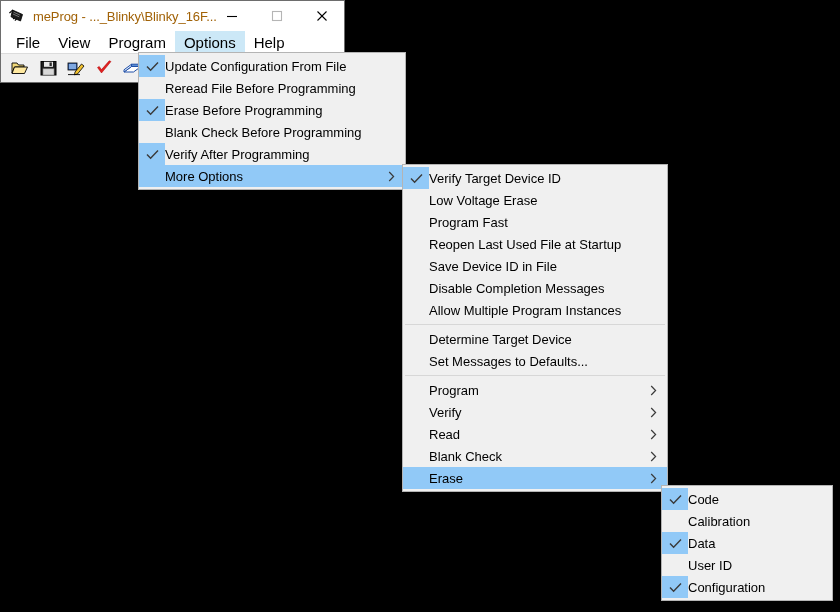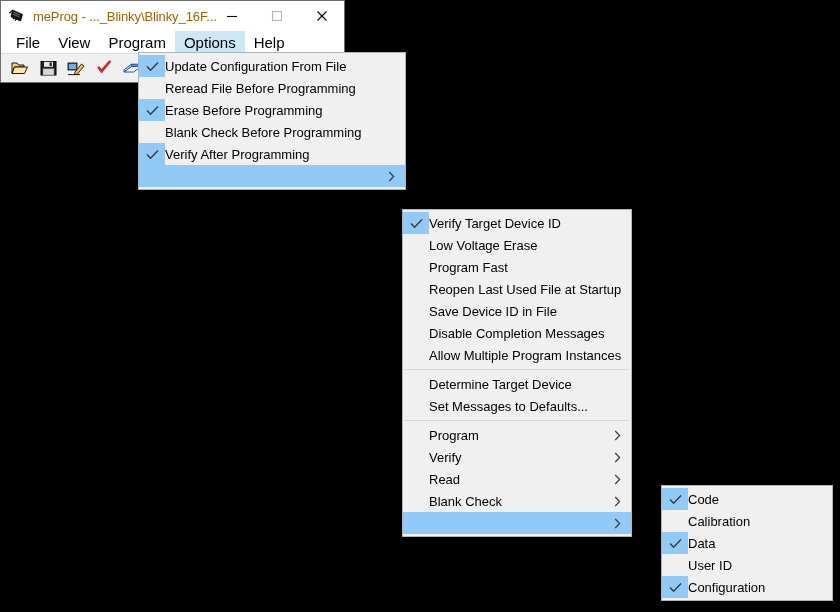--- a/index.html
+++ b/index.html
@@ -136,21 +136,20 @@
     align-items: center;
     position: relative;
     font-size: 13px;
     color: #000000;
     white-space: nowrap;
     box-sizing: border-box;
   }
 
   .menu-item.highlight {
     background: #91c9f7;
-    flex-direction: column;
   }
 
   .check-col {
     width: 26px;
     height: 22px;
     flex: 0 0 auto;
     display: flex;
     align-items: center;
     justify-content: center;
     box-sizing: border-box;
@@ -182,22 +181,21 @@
   
   #menu-options {
     left: 138px;
     top: 52px;
     width: 268px;
   }
 
   #menu-more-options {
     left: 402px;
     top: 164px;
-    width: 230px;
-    margin-top: 45px;
+    width: 266px;
   }
 
   #menu-erase {
     left: 661px;
     top: 485px;
     width: 172px;
   }
 </style>
 </head>
 <body>

